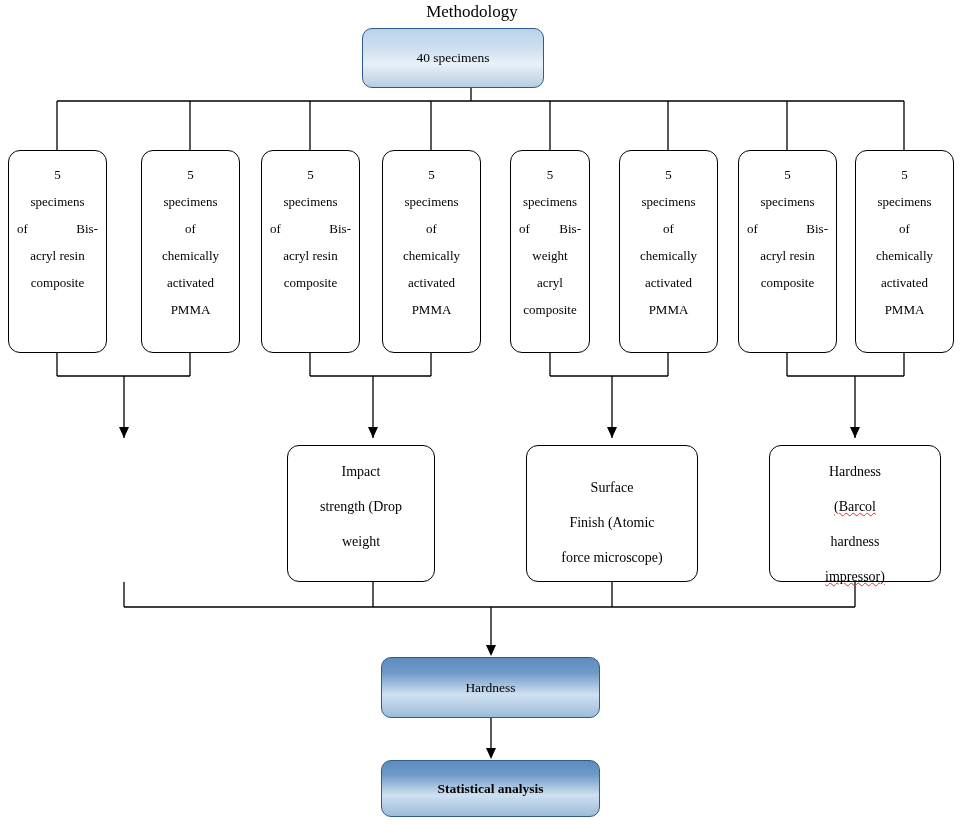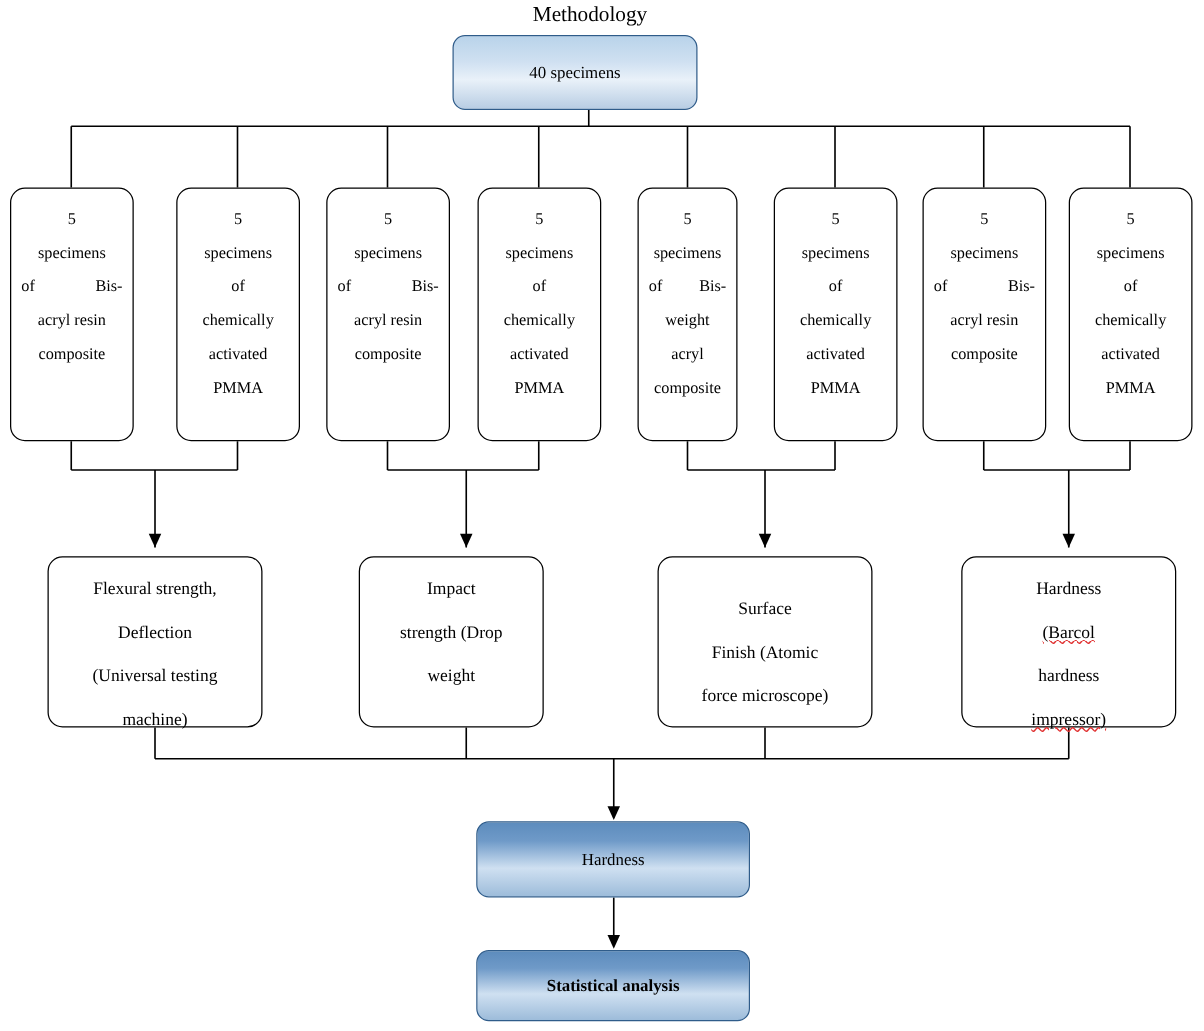--- a/index.html
+++ b/index.html
@@ -129,21 +129,21 @@
     <g fill="#000">
       <polygon points="124,438 119,427 129,427"></polygon>
       <polygon points="373,438 368,427 378,427"></polygon>
       <polygon points="612,438 607,427 617,427"></polygon>
       <polygon points="855,438 850,427 860,427"></polygon>
       <polygon points="491,656 486,645 496,645"></polygon>
       <polygon points="491,759 486,748 496,748"></polygon>
     </g>
   </svg>
 
-  <div class="grad-box" style="left:362px;top:28px;width:196px;height:60px;">
+  <div class="grad-box" style="left:362px;top:28px;width:182px;height:60px;">
     <span>40 specimens</span>
   </div>
 
   <div class="spec-box" style="left:8px;top:150px;width:99px;height:203px;">
     <span class="ln">5</span>
     <span class="ln">specimens</span>
     <span class="ln just">of  Bis-</span>
     <span class="ln">acryl resin</span>
     <span class="ln">composite</span>
   </div>
@@ -202,26 +202,20 @@
 
   <div class="spec-box" style="left:855px;top:150px;width:99px;height:203px;">
     <span class="ln">5</span>
     <span class="ln">specimens</span>
     <span class="ln">of</span>
     <span class="ln">chemically</span>
     <span class="ln">activated</span>
     <span class="ln">PMMA</span>
   </div>
 
-  <div class="test-box" style="left:38px;top:445px;width:172px;height:137px;">
-    <span class="ln">Flexural strength,</span>
-    <span class="ln">Deflection</span>
-    <span class="ln">(Universal testing</span>
-    <span class="ln">machine)</span>
-  </div>
 
   <div class="test-box" style="left:287px;top:445px;width:148px;height:137px;">
     <span class="ln">Impact</span>
     <span class="ln">strength (Drop</span>
     <span class="ln">weight</span>
   </div>
 
   <div class="test-box" style="left:769px;top:445px;width:172px;height:137px;">
     <span class="ln">Hardness</span>
     <span class="ln squiggle">(Barcol</span>

